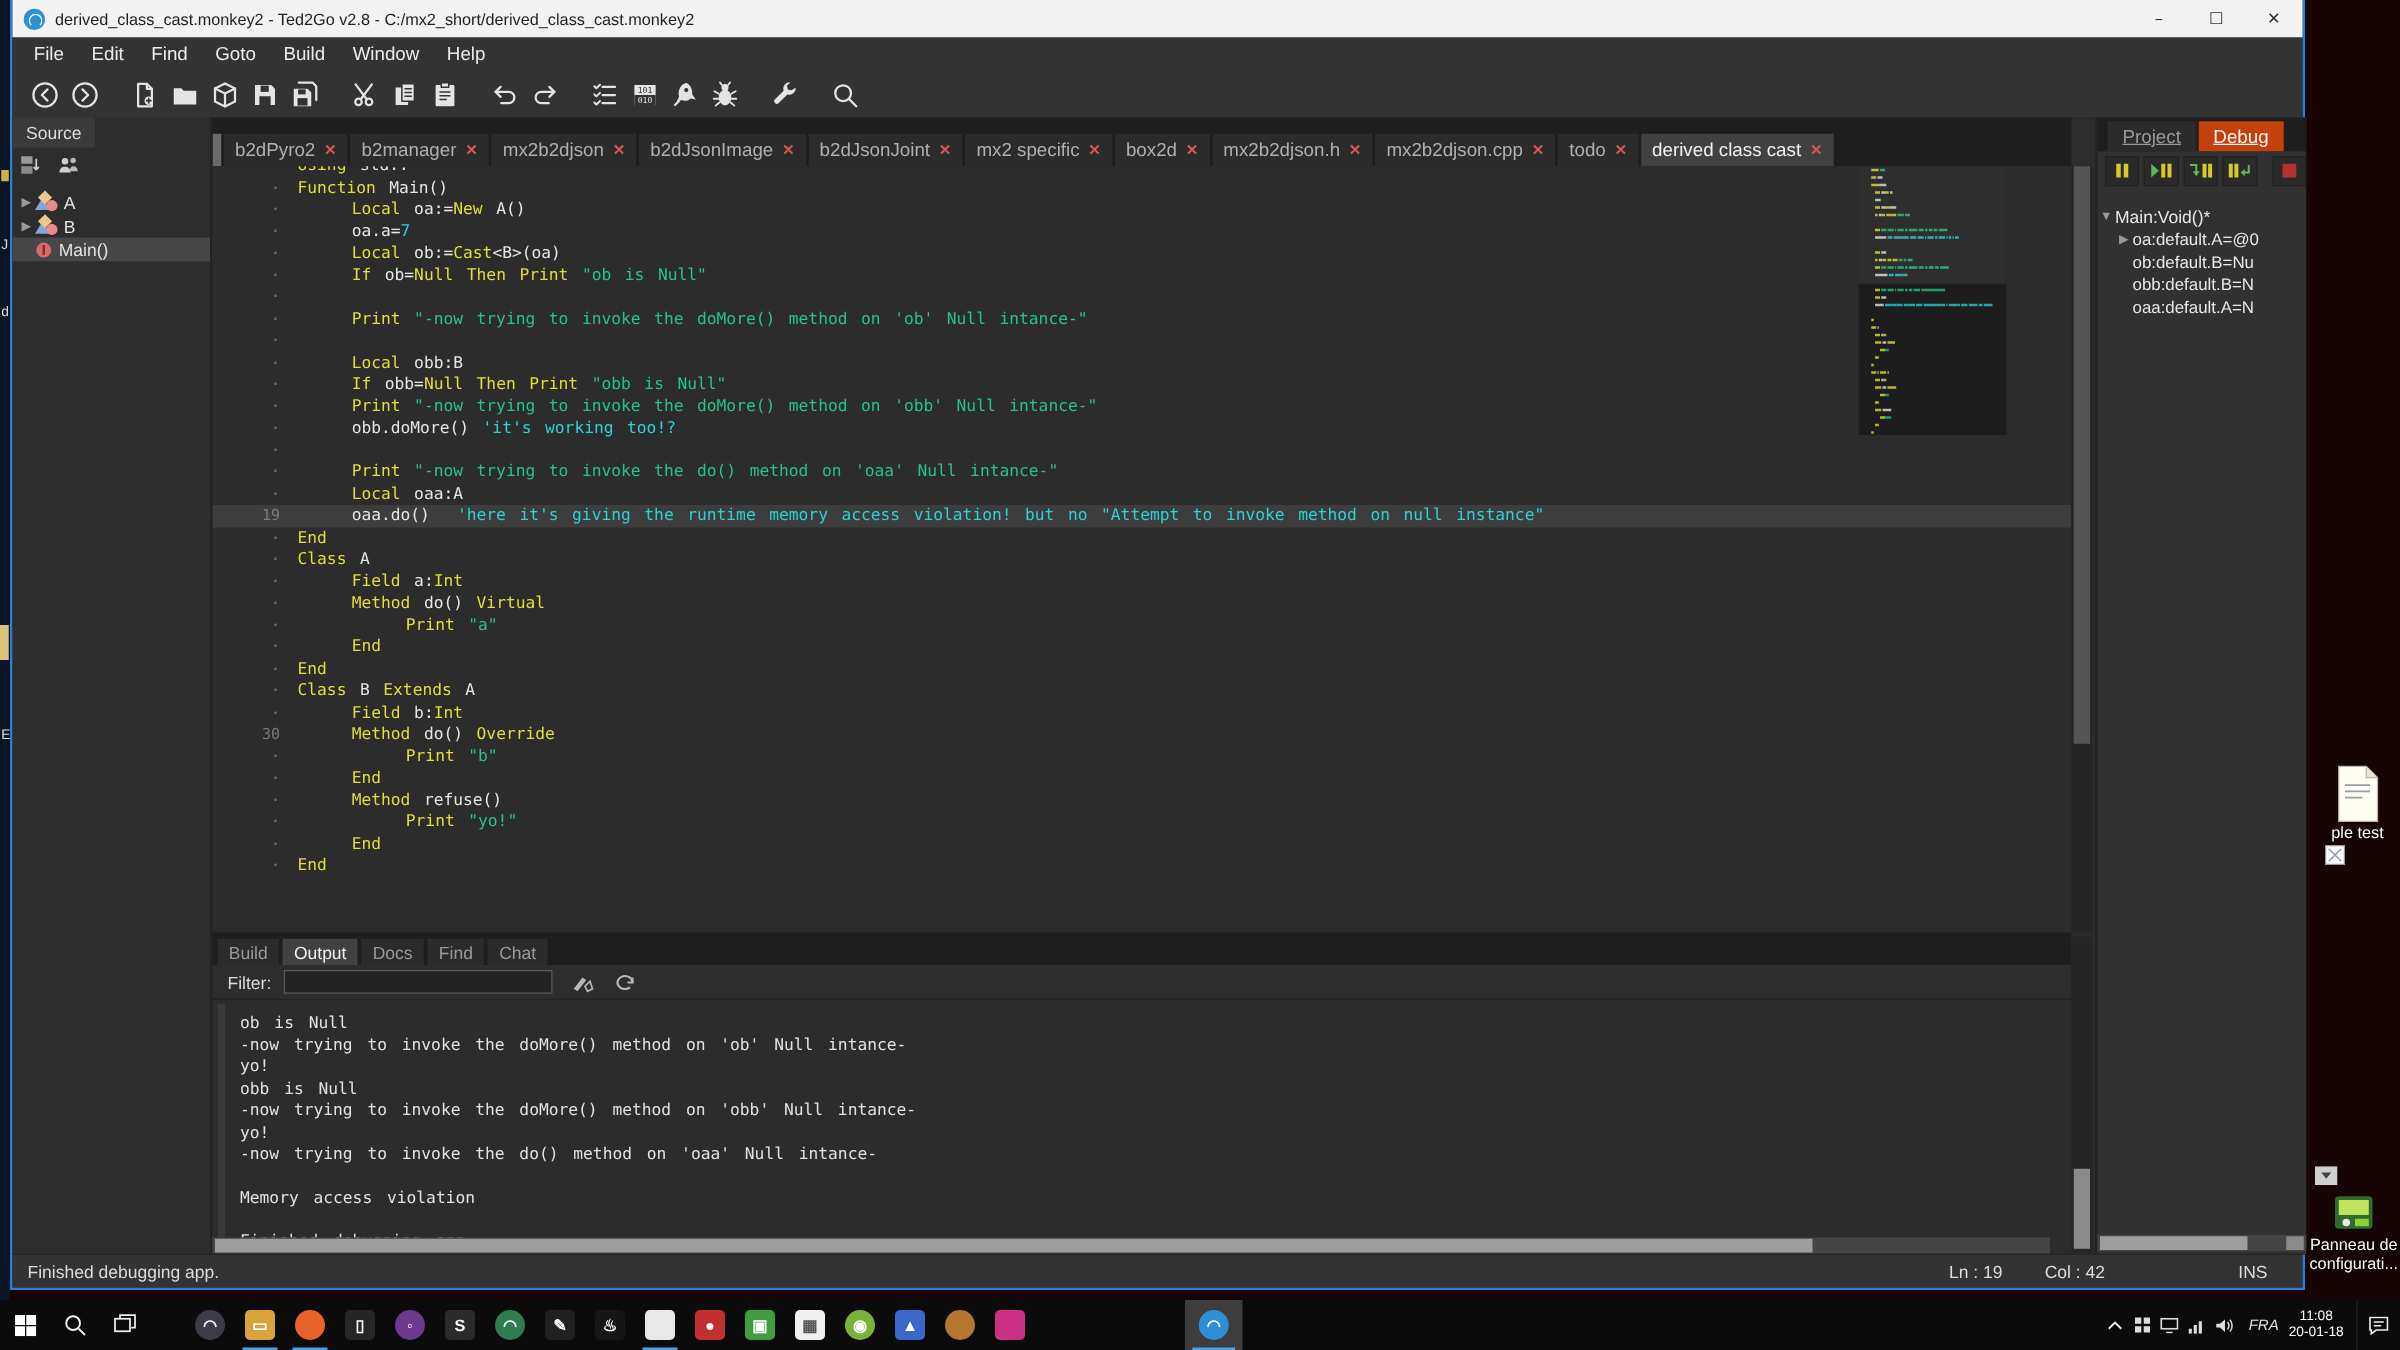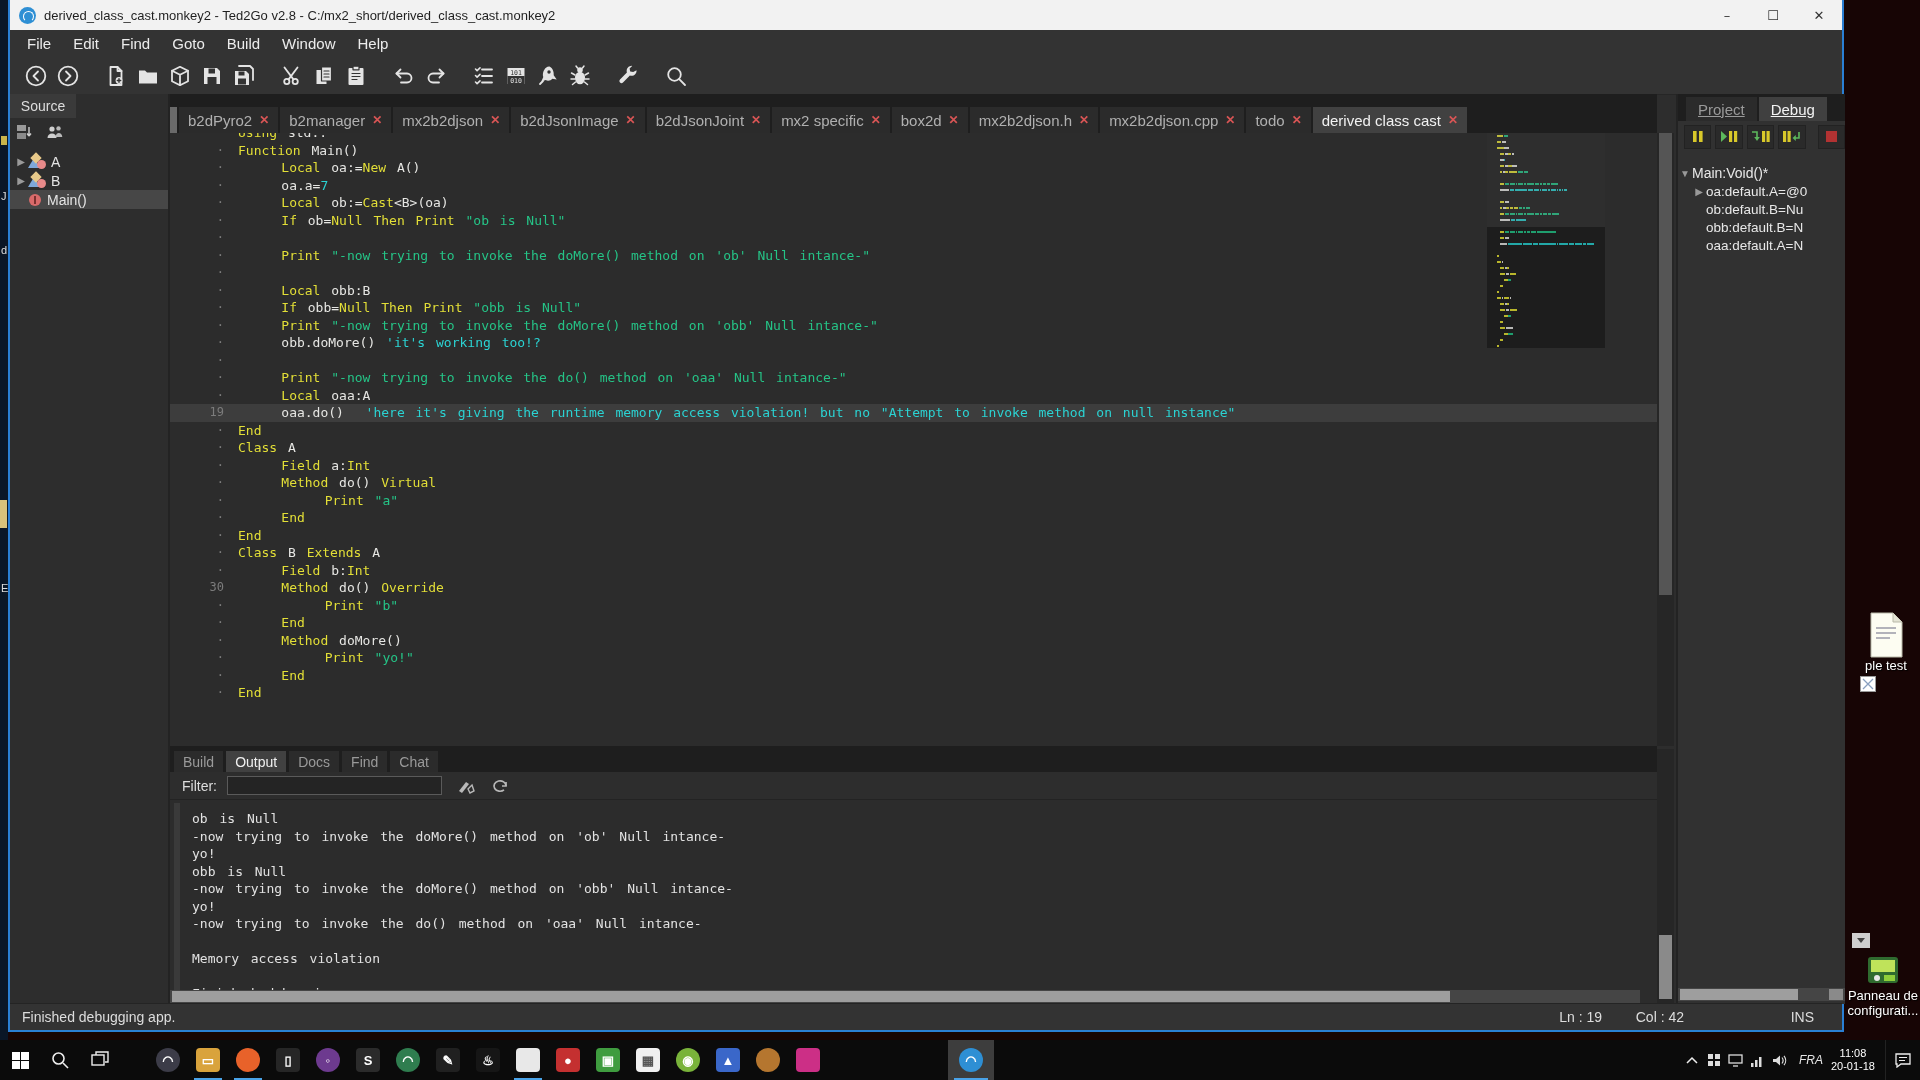--- a/index.html
+++ b/index.html
@@ -71,21 +71,21 @@
   .f-ico{margin-left:14px;}
   #output{position:absolute;left:0;top:54px;right:17px;bottom:16px;overflow:hidden;padding:7px 0 0 14px;}
   #output:before{content:"";position:absolute;left:4px;top:0;bottom:0;width:6px;background:#3a3a3a;}
   .ol{height:17.5px;line-height:17.5px;font-family:"DejaVu Sans Mono",monospace;font-size:13px;color:#e2e2e2;word-spacing:4px;white-space:pre;padding-left:8px;}
   #bp-hscroll{position:absolute;left:0;bottom:3px;right:17px;height:13px;background:#454545;}
   #bp-hscroll .thumb{position:absolute;left:2px;top:1px;height:11px;width:1278px;background:#9e9e9e;}
   
   #rpanel{position:absolute;left:1666px;top:94px;width:169px;bottom:26px;background:#313131;border-left:2px solid #232323;box-sizing:border-box;}
   #rtabs{height:27px;background:#1e1e1e;display:flex;align-items:flex-end;padding-left:8px;}
   .rtab{height:24px;display:flex;align-items:center;font-size:15px;padding:0 12px;margin-right:2px;background:#2b2b2b;color:#9a9a9a;text-decoration:underline;}
-  .rtab.active{background:#404040;color:#f2f2f2;}
+  .rtab.active{background:#c2410c;color:#f2f2f2;}
   #dbg-toolbar{height:31px;display:flex;align-items:center;padding-left:6px;gap:4px;}
   .dbtn{width:27px;height:22px;background:#2a2a2a;border:1px solid #222;display:flex;align-items:center;justify-content:center;}
   .dbtn.stop{margin-left:8px;}
   #dbg-tree{padding-top:12px;}
   .drow{height:18px;display:flex;align-items:center;color:#e8e8e8;font-size:14px;white-space:nowrap;overflow:hidden;}
   .drow .ar{width:14px;flex:none;color:#999;font-size:10px;text-align:center;}
   .drow.child{padding-left:14px;font-size:13.5px;}
   #rp-hscroll{position:absolute;left:0;bottom:3px;width:167px;height:13px;background:#454545;}
   #rp-hscroll .thumb{position:absolute;left:2px;top:1px;height:11px;width:118px;background:#9e9e9e;}
   #rp-hscroll .corner{position:absolute;right:2px;top:1px;height:11px;width:14px;background:#8a8a8a;}
@@ -389,21 +389,21 @@
           <div class="cl"><span class="g">·</span><span class="tk-i">    </span><span class="tk-k">Field </span><span class="tk-i">a:</span><span class="tk-k">Int</span></div>
           <div class="cl"><span class="g">·</span><span class="tk-i">    </span><span class="tk-k">Method </span><span class="tk-i">do() </span><span class="tk-k">Virtual</span></div>
           <div class="cl"><span class="g">·</span><span class="tk-i">        </span><span class="tk-k">Print </span><span class="tk-s">"a"</span></div>
           <div class="cl"><span class="g">·</span><span class="tk-i">    </span><span class="tk-k">End</span></div>
           <div class="cl"><span class="g">·</span><span class="tk-k">End</span></div>
           <div class="cl"><span class="g">·</span><span class="tk-k">Class </span><span class="tk-i">B </span><span class="tk-k">Extends </span><span class="tk-i">A</span></div>
           <div class="cl"><span class="g">·</span><span class="tk-i">    </span><span class="tk-k">Field </span><span class="tk-i">b:</span><span class="tk-k">Int</span></div>
           <div class="cl"><span class="g">30</span><span class="tk-i">    </span><span class="tk-k">Method </span><span class="tk-i">do() </span><span class="tk-k">Override</span></div>
           <div class="cl"><span class="g">·</span><span class="tk-i">        </span><span class="tk-k">Print </span><span class="tk-s">"b"</span></div>
           <div class="cl"><span class="g">·</span><span class="tk-i">    </span><span class="tk-k">End</span></div>
-          <div class="cl"><span class="g">·</span><span class="tk-i">    </span><span class="tk-k">Method </span><span class="tk-i">doMore()</span></div>
+          <div class="cl"><span class="g">·</span><span class="tk-i">    </span><span class="tk-k">Method </span><span class="tk-i">refuse()</span></div>
           <div class="cl"><span class="g">·</span><span class="tk-i">        </span><span class="tk-k">Print </span><span class="tk-s">"yo!"</span></div>
           <div class="cl"><span class="g">·</span><span class="tk-i">    </span><span class="tk-k">End</span></div>
           <div class="cl"><span class="g">·</span><span class="tk-k">End</span></div>
         </div>
       <div id="minimap">
           <div class="vp"></div>
           <div class="mm-row">
             <span style="width: 5.74px; background: rgb(185, 182, 44);"></span>
             <span style="width: 0.82px; background: transparent;"></span>
             <span style="width: 4.1px; background: rgb(31, 158, 110);"></span>

